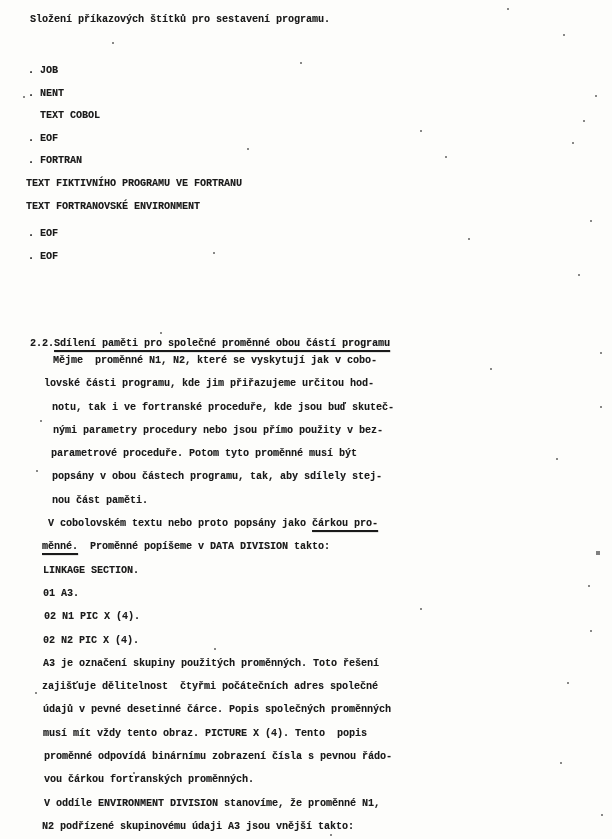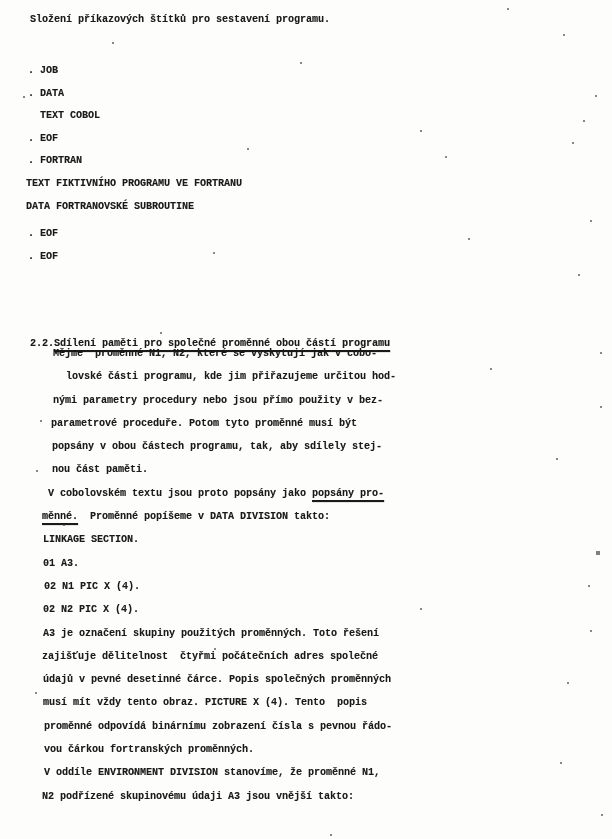--- a/index.html
+++ b/index.html
@@ -46,21 +46,21 @@
     line-height: 23px;
   }
   #section-heading .underlined {
     text-decoration: underline;
     text-decoration-thickness: 2px;
     text-underline-offset: 4px;
   }
   #body-block {
     position: absolute;
     left: 42px;
-    top: 342px;
+    top: 349px;
   }
   #body-block .line {
     line-height: 23.3px;
   }
   .u {
     text-decoration: underline;
     text-decoration-thickness: 2px;
     text-underline-offset: 4px;
   }
   
@@ -87,43 +87,44 @@
 </style>
 </head>
 <body>
 
 <div id="page">
 
   <div id="intro-line" class="line">Složení příkazových štítků pro sestavení programu.</div>
 
   <div id="card-list">
     <div class="line">. JOB</div>
-    <div class="line">. DATA</div>
+    <div class="line">. NENT</div>
     <div class="line">  TEXT COBOL</div>
     <div class="line">. EOF</div>
     <div class="line">. FORTRAN</div>
     <div class="line" style="margin-left:-2px">TEXT FIKTIVNÍHO PROGRAMU VE FORTRANU</div>
-    <div class="line" style="margin-left:-2px">DATA FORTRANOVSKÉ SUBROUTINE</div>
+    <div class="line" style="margin-left:-2px">TEXT FORTRANOVSKÉ ENVIRONMENT</div>
     <div class="line" style="margin-top:5px">. EOF</div>
     <div class="line">. EOF</div>
   </div>
 
   <div id="section-heading" class="line">
     <span>2.2.</span><span class="underlined">Sdílení paměti pro společné proměnné obou částí programu</span>
   </div>
 
   <div id="body-block">
     <div class="line" style="margin-left:11px">Mějme  proměnné N1, N2, které se vyskytují jak v cobo-</div>
-    <div class="line" style="margin-left:24px">lovské části programu, kde jim přiřazujeme určitou hod-</div>
+    <div class="line" style="margin-left:2px">lovské části programu, kde jim přiřazujeme určitou hod-</div>
+    <div class="line" style="margin-left:10px">notu, tak i ve fortranské proceduře, kde jsou buď skuteč-</div>
     <div class="line" style="margin-left:11px">nými parametry procedury nebo jsou přímo použity v bez-</div>
     <div class="line" style="margin-left:9px">parametrové proceduře. Potom tyto proměnné musí být</div>
     <div class="line" style="margin-left:10px">popsány v obou částech programu, tak, aby sdílely stej-</div>
     <div class="line" style="margin-left:10px">nou část paměti.</div>
 
-    <div class="line" style="margin-left:6px"><span>V cobolovském textu jsou proto popsány jako </span><span class="u">popsány pro-</span></div>
+    <div class="line" style="margin-left:6px"><span>V cobolovském textu nebo proto popsány jako </span><span class="u">čárkou pro-</span></div>
     <div class="line"><span class="u">měnné.</span><span>  Proměnné popíšeme v DATA DIVISION takto:</span></div>
 
     <div class="line" style="margin-left:1px">LINKAGE SECTION.</div>
     <div class="line" style="margin-left:1px">01 A3.</div>
     <div class="line" style="margin-left:2px">02 N1 PIC X (4).</div>
     <div class="line" style="margin-left:1px">02 N2 PIC X (4).</div>
 
     <div class="line" style="margin-left:1px">A3 je označení skupiny použitých proměnných. Toto řešení</div>
     <div class="line">zajišťuje dělitelnost  čtyřmi počátečních adres společné</div>
     <div class="line" style="margin-left:1px">údajů v pevné desetinné čárce. Popis společných proměnných</div>

